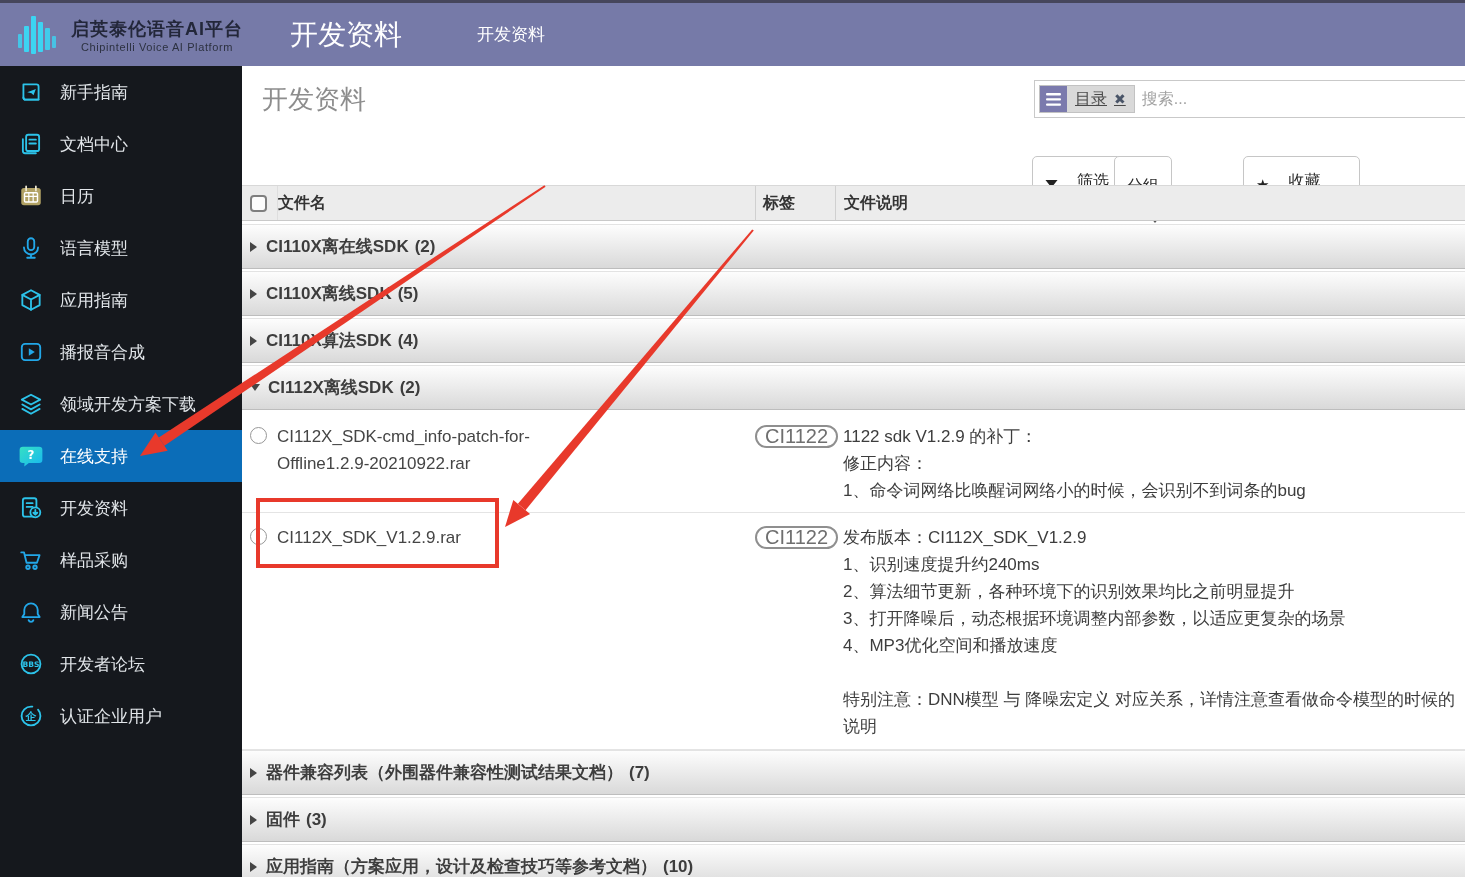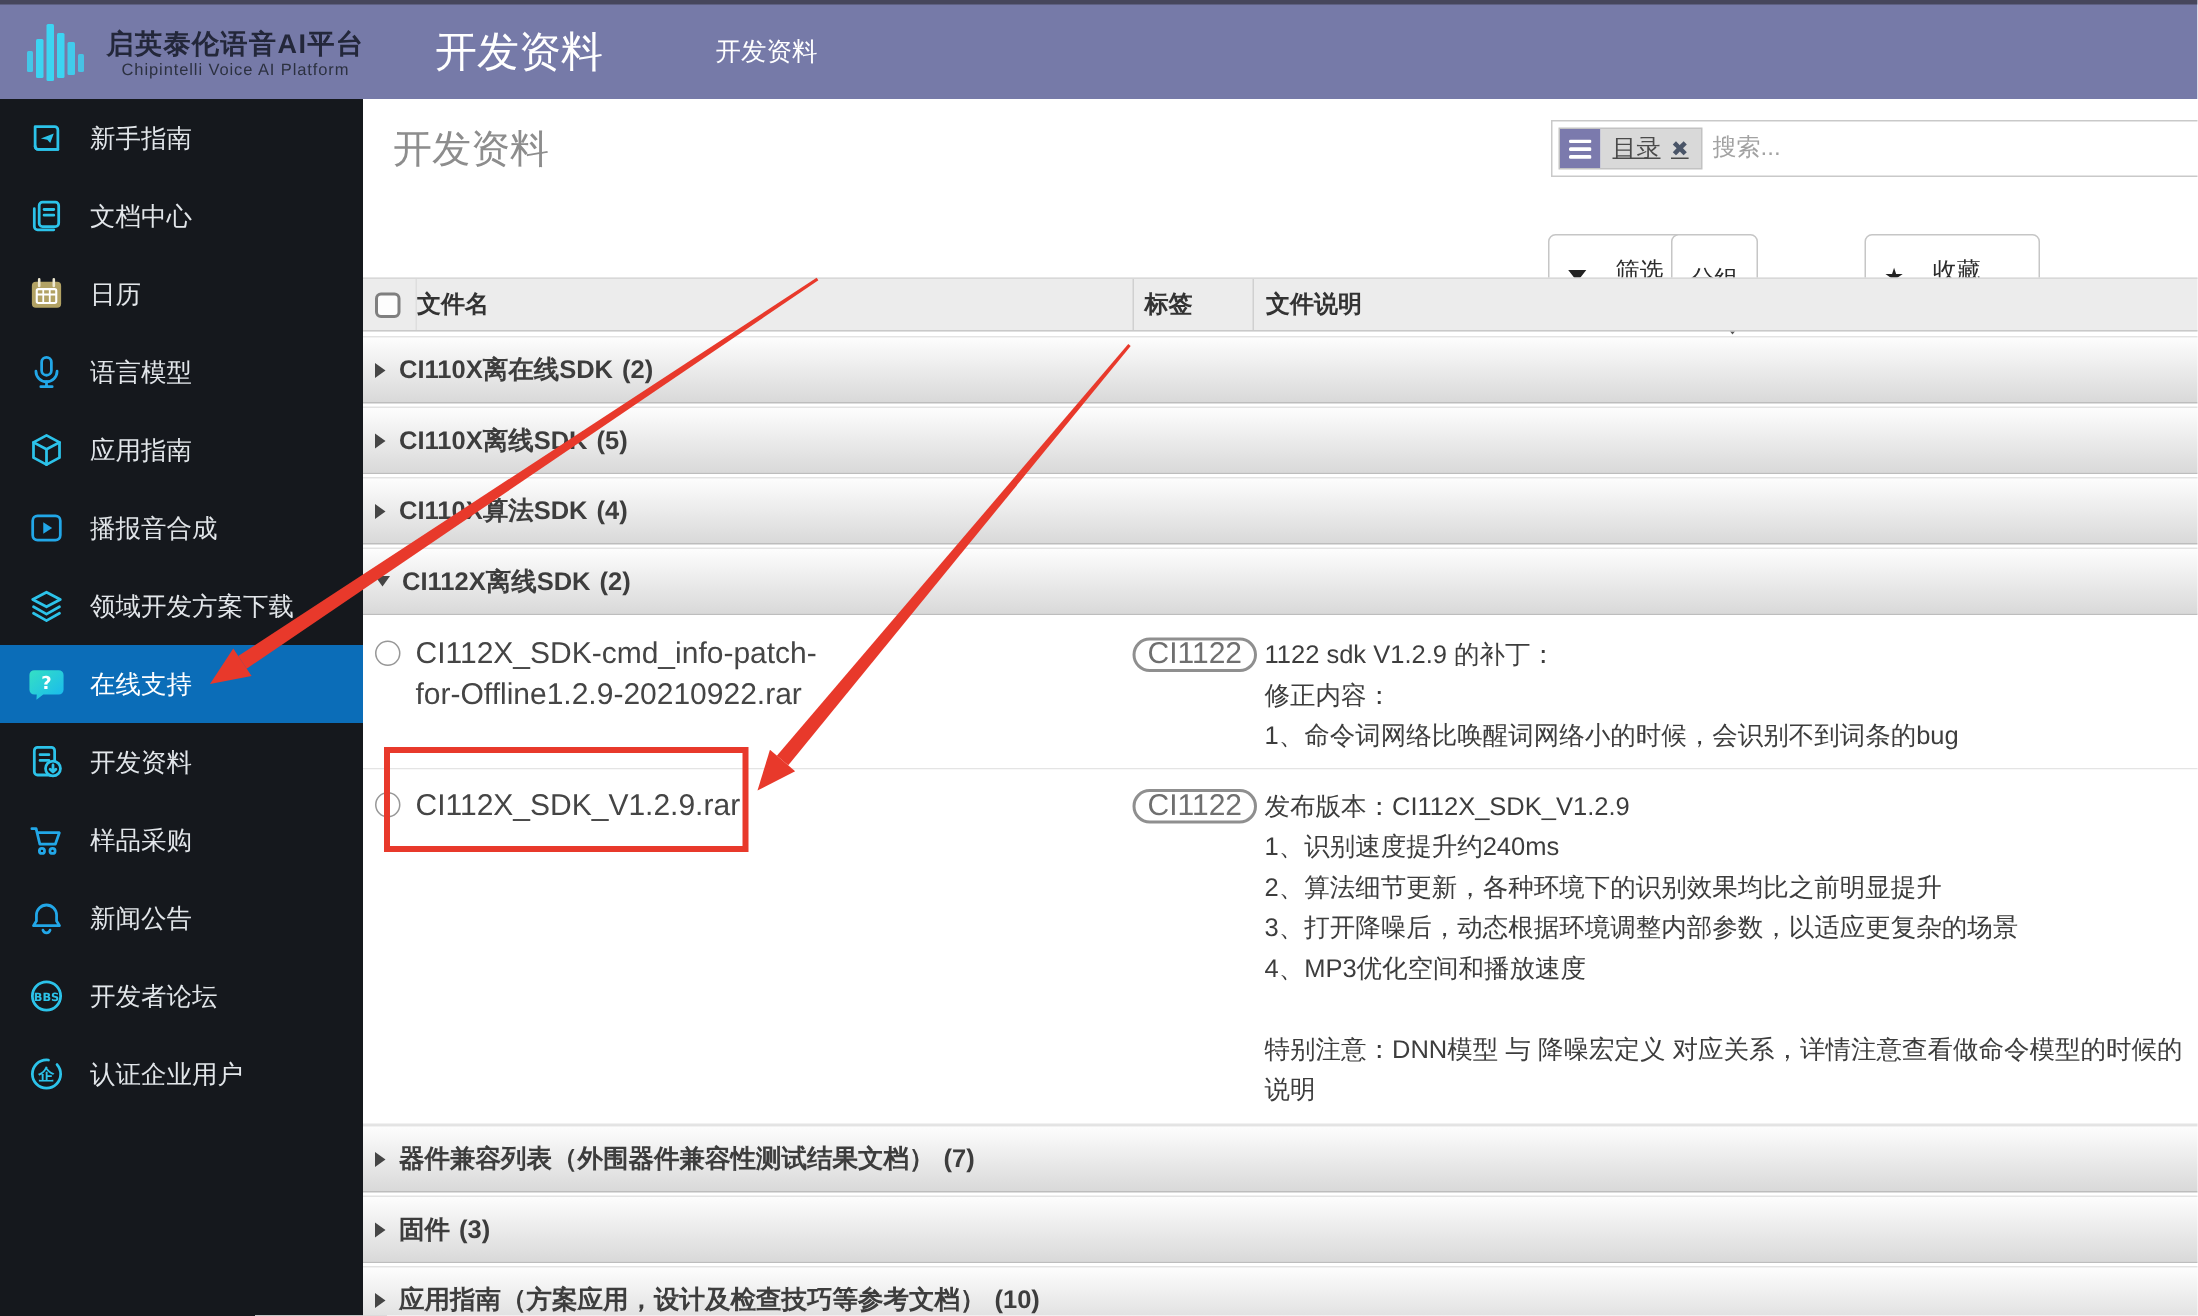--- a/index.html
+++ b/index.html
@@ -68,21 +68,21 @@
 .tri-r { width:0; height:0; border-top:5px solid transparent; border-bottom:5px solid transparent;
   border-left:7px solid #454545; margin-right:9px; flex:none; }
 .tri-d { width:0; height:0; border-left:5px solid transparent; border-right:5px solid transparent;
   border-top:7px solid #454545; margin-right:8px; flex:none; }
 .grp-count { margin-left:6px; }
 
 .data-row { display:flex; background:#fff; border-bottom:1px solid #e4e4e4;
   padding-top:11px; padding-bottom:8px; cursor:pointer; }
 .dr-cb { width:35px; padding-left:8px; flex:none; padding-top:4px; }
 .dr-name { width:478px; flex:none; }
-.fname { max-width:292px; font-size:20px; color:#454545; line-height:27px; word-wrap:break-word; }
+.fname { max-width:292px; font-size:17px; color:#454545; line-height:27px; word-wrap:break-word; }
 .dr-tag { width:80px; flex:none; }
 .pill { display:inline-block; border:2px solid #8f8f8f; border-radius:12px; padding:0 8px;
   font-size:20px; color:#6f6f6f; line-height:19px; margin-top:2px; background:#fff; }
 .dr-desc { width:635px; flex:none; padding-left:8px; font-size:17px; color:#3d3d3d; line-height:27px; }
 .desc-line { min-height:27px; }
 .row-1 { min-height:87px; }
 .row-2 { min-height:237px; }
 
 
 .overlay { position:absolute; top:0; left:0; width:1465px; height:877px;

